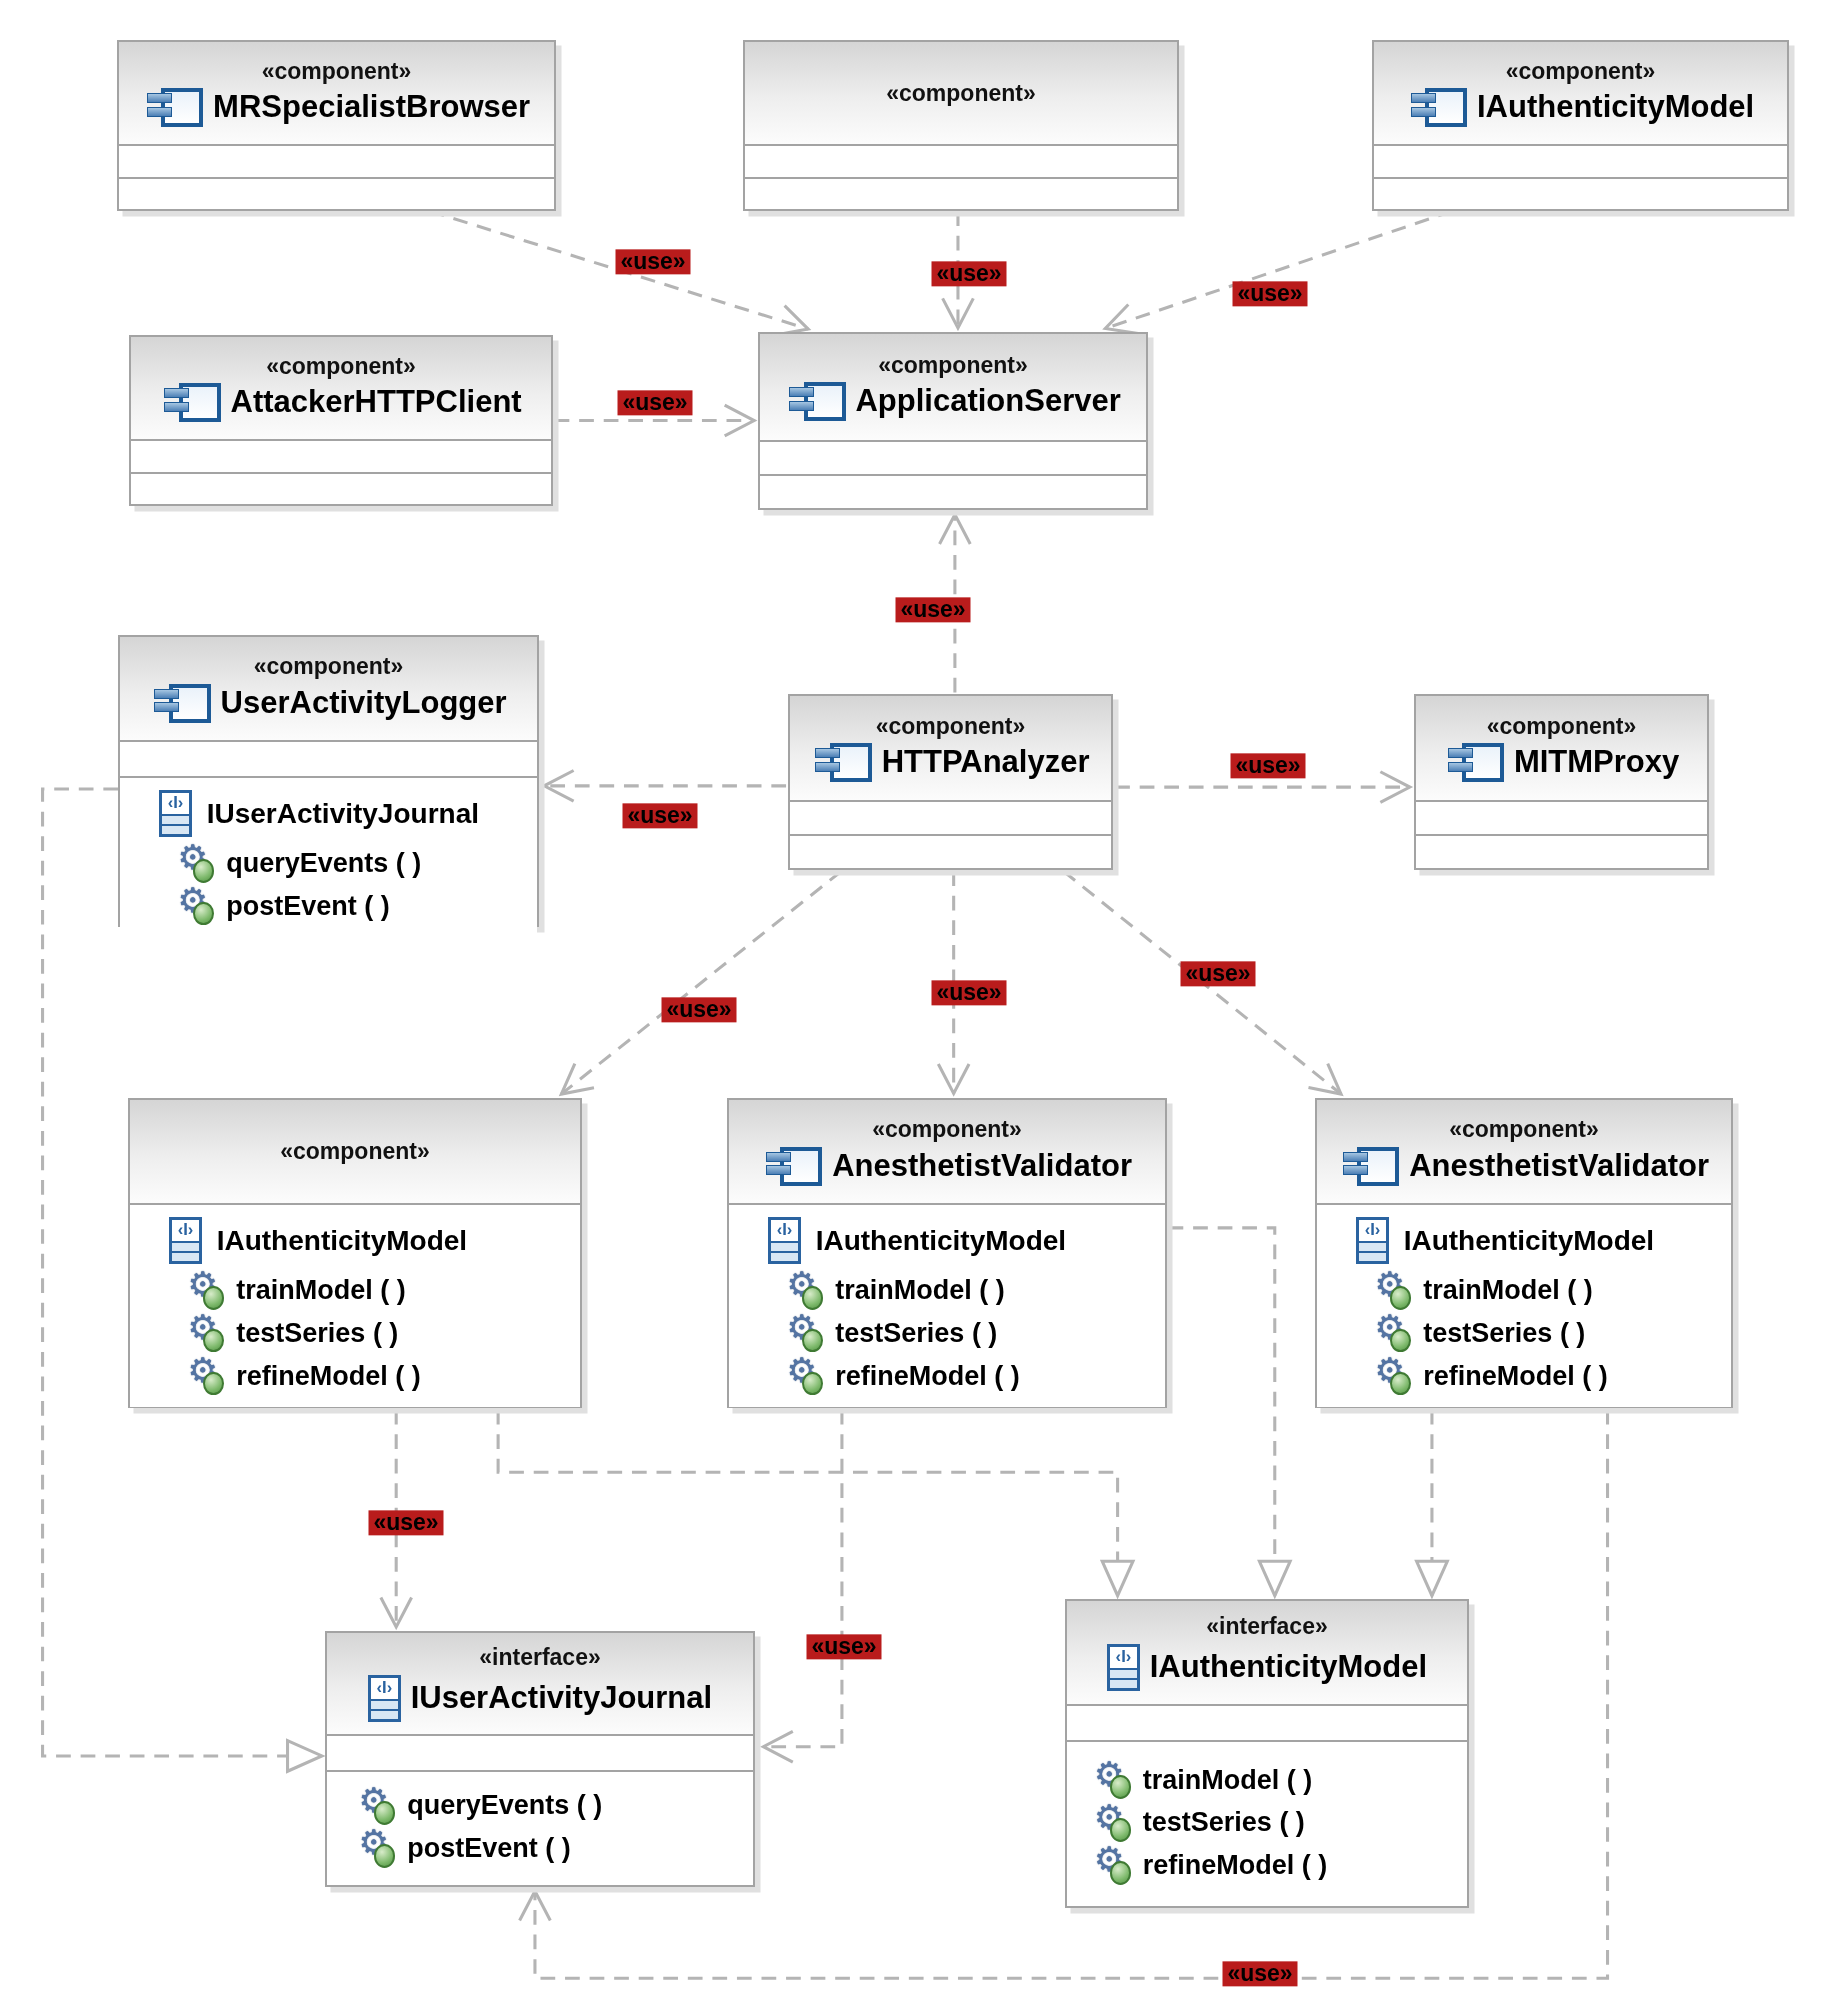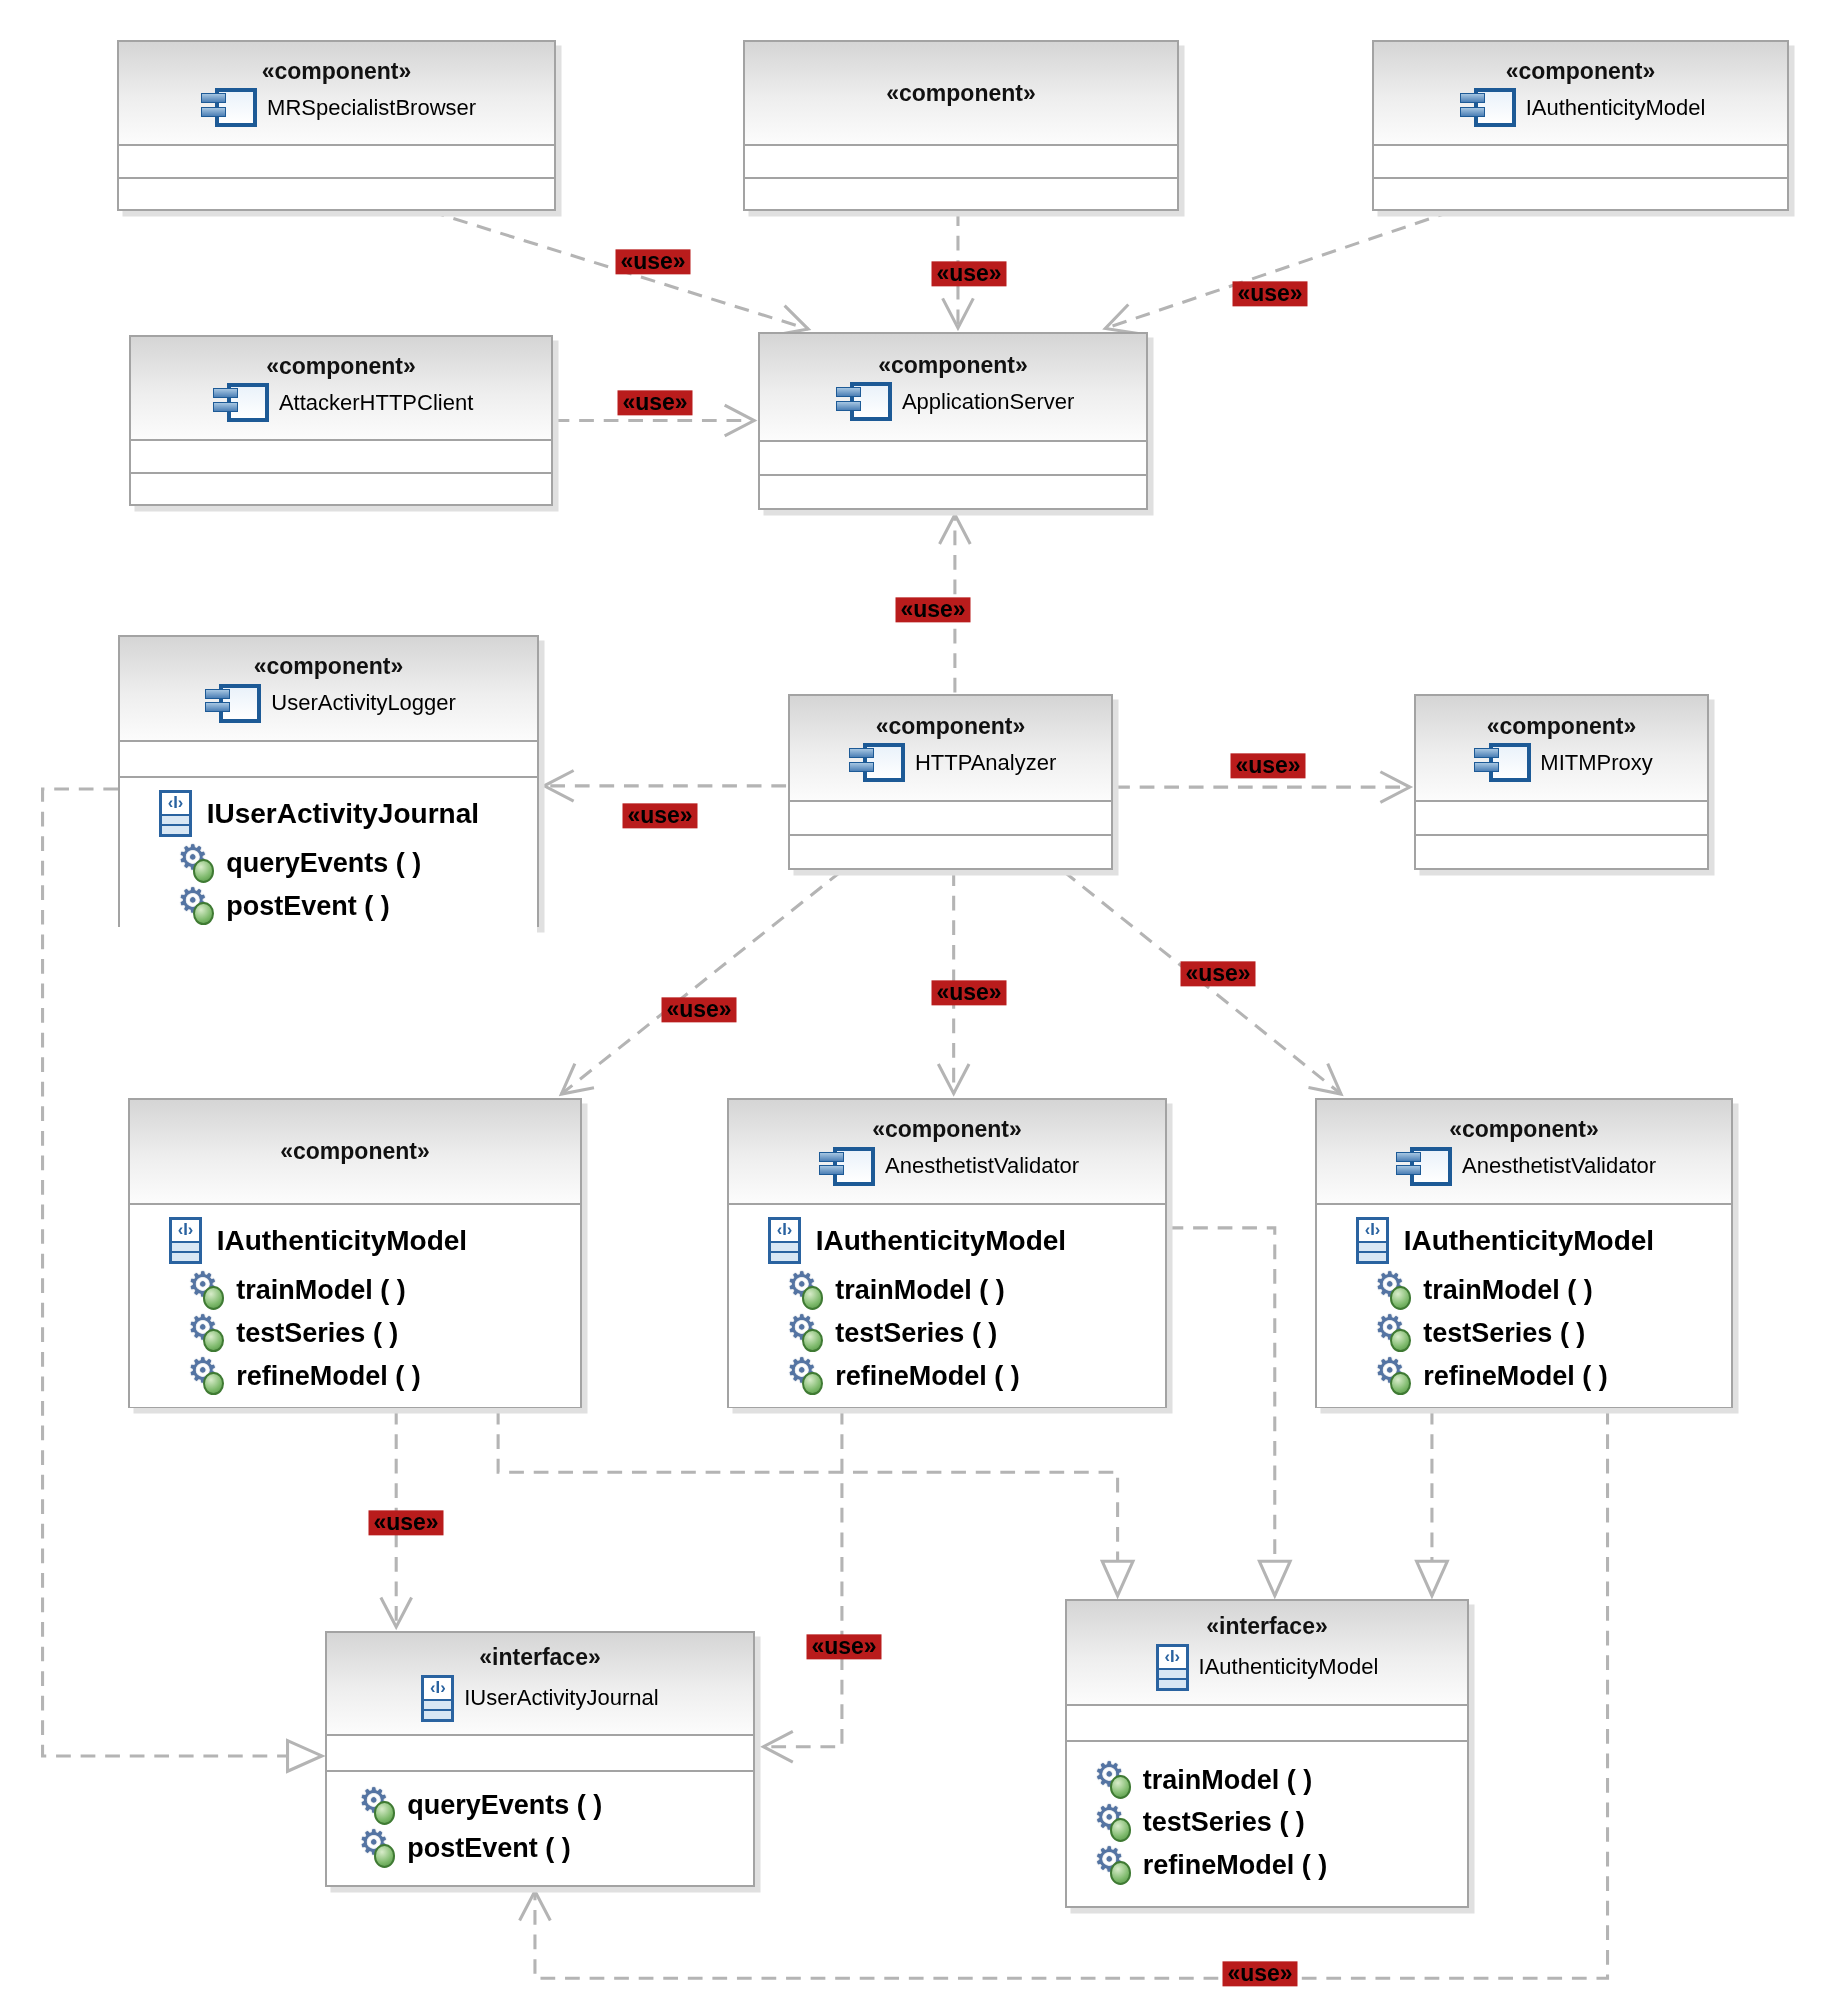--- a/index.html
+++ b/index.html
@@ -9,21 +9,21 @@
 
   
   .node{position:absolute;background:#ffffff;border:2.5px solid #a3a3a3;
         box-shadow:5.5px 5.5px 0 #e0e0e0;display:flex;flex-direction:column;
         box-sizing:border-box;}
   .hdr{background:linear-gradient(180deg,#d5d5d5 0%,#eeeeee 55%,#fcfcfc 100%);
        display:flex;flex-direction:column;align-items:center;justify-content:center;
        gap:4.9px;flex:0 0 auto;}
   .stereo{font-size:23px;font-weight:bold;color:#111;line-height:1.05;}
   .titleline{display:flex;align-items:center;gap:9.8px;max-width:95%;}
-  .nm{font-size:22px;font-weight:normal;color:#000;white-space:nowrap;line-height:1.05;}
+  .nm{font-size:31px;font-weight:bold;color:#000;white-space:nowrap;line-height:1.05;}
   .cmp{border-top:2.5px solid #a3a3a3;flex:1 1 auto;background:#ffffff;}
   .cmp.thin{flex:0 0 34px;}
   .cmp.detail{display:flex;flex-direction:column;justify-content:center;
               gap:9.8px;padding:12.3px 9.8px 14.7px 39px;}
   .ifrow{display:flex;align-items:center;gap:14.7px;}
   .ifname{font-size:28px;font-weight:bold;color:#000;white-space:nowrap;}
   .oprow{display:flex;align-items:center;gap:12.3px;padding-left:21px;}
   .opname{font-size:27px;font-weight:bold;color:#000;white-space:nowrap;}
 
   

